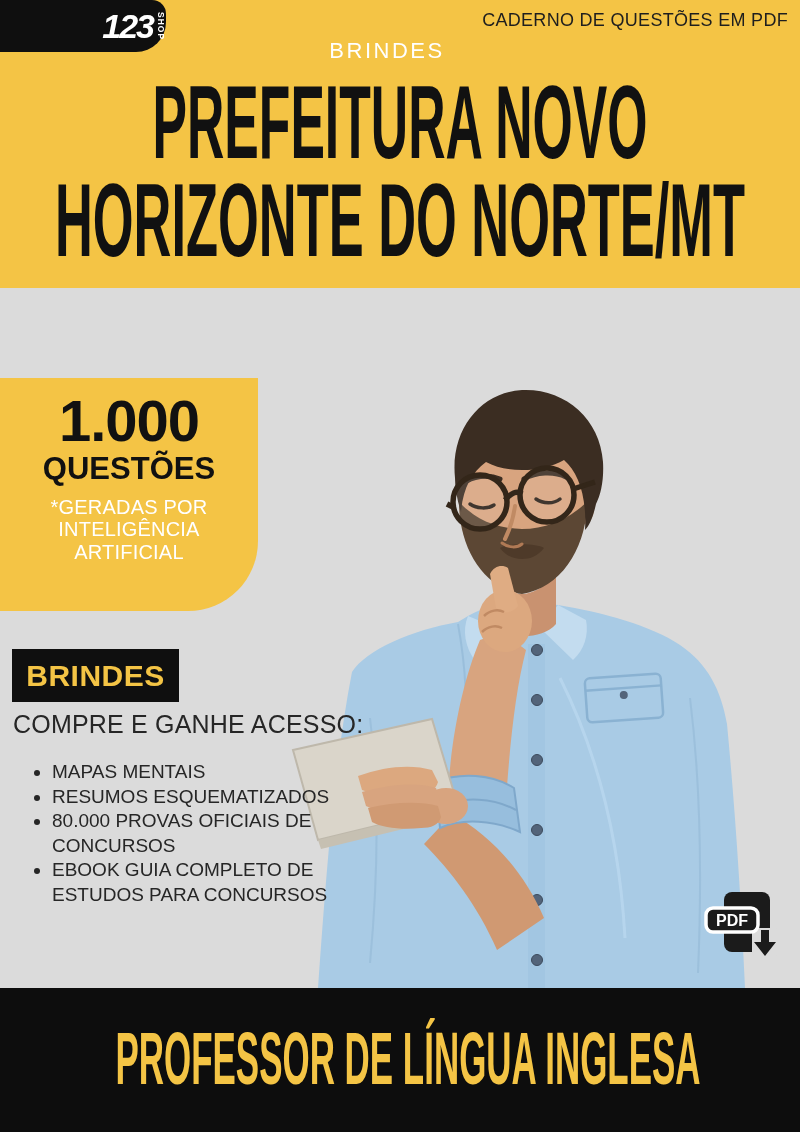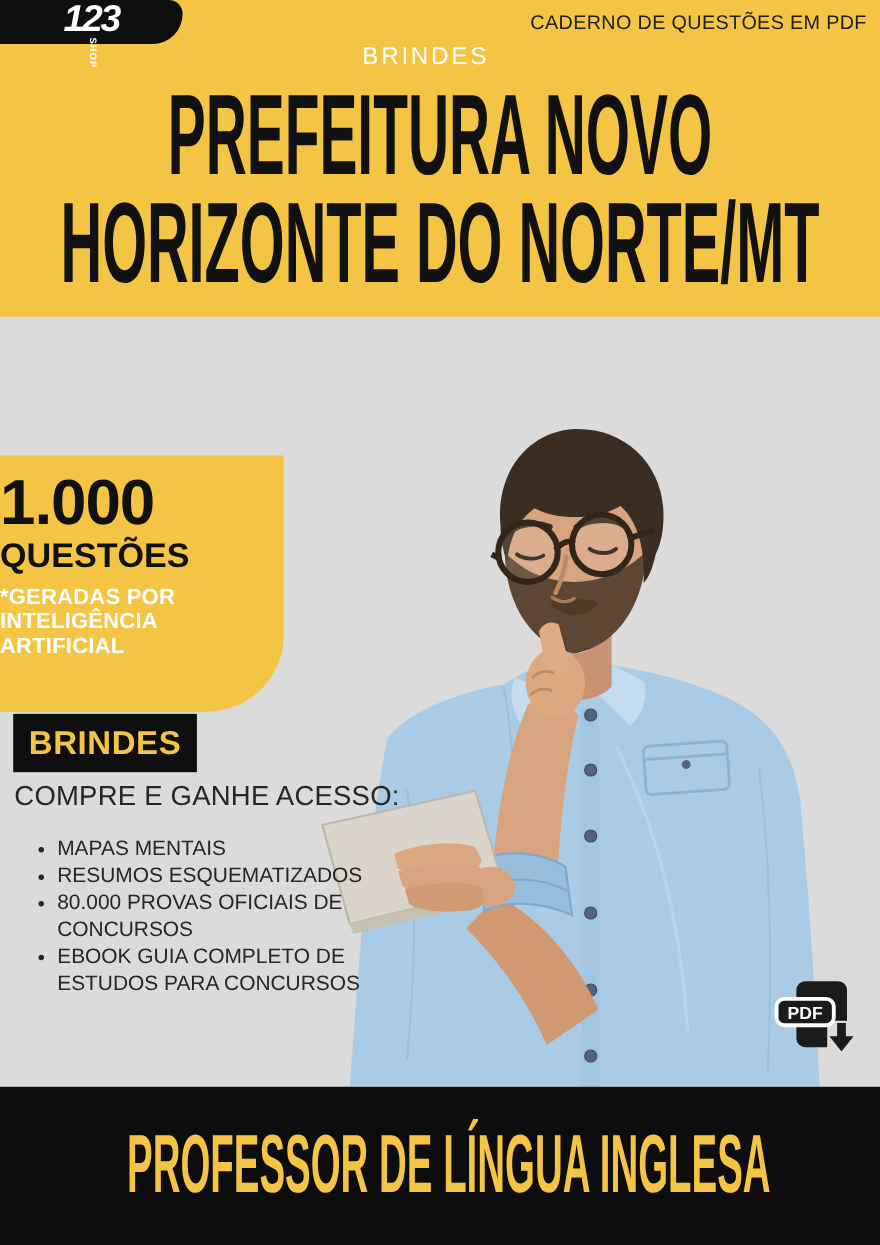--- a/index.html
+++ b/index.html
@@ -2,43 +2,43 @@
 <html><head>
 <meta charset="utf-8">
 <style>
   * { margin:0; padding:0; box-sizing:border-box; }
   html,body { width:800px; }
   body { font-family:"Liberation Sans", sans-serif; background:#fff; }
   .page { position:relative; width:800px; height:1132px; overflow:hidden; background:#DBDBDB; }
 
   
   .banner { position:absolute; top:0; left:0; width:800px; height:288px; background:#F4C445; }
-  .logo-badge { position:absolute; top:0; left:0; width:166px; height:40px; background:#0F0F0F;
-                border-radius:0 14px 30px 0; display:flex; align-items:center; justify-content:flex-start;flex-direction:column; }
+  .logo-badge { position:absolute; top:0; left:0; width:166px; height:52px; background:#0F0F0F;
+                border-radius:0 14px 30px 0; display:flex; align-items:center; justify-content:flex-end; }
   .logo-num { color:#fff; font-size:34px; font-weight:700; font-style:italic; letter-spacing:-2px; line-height:1; }
   .logo-shop { writing-mode:vertical-rl; color:#fff; font-size:8.5px; font-weight:700; letter-spacing:1px; margin-left:3px; }
   .top-right-label { position:absolute; top:10px; right:12px; font-size:18px; font-weight:400; color:#1E1E1E; letter-spacing:.3px; }
   .kicker { position:absolute; top:38px; left:0; width:100%; padding-right:26px; text-align:center;
             color:#FFFFFF; font-size:22px; font-weight:500; letter-spacing:2.5px; }
   .title-svg { position:absolute; top:58px; left:0; }
   svg text { font-family:"Liberation Sans", sans-serif; }
 
   
   .strip { position:absolute; top:288px; left:0; width:800px; height:90px; background:#0F0F0F; }
 
   
   .photo-area { position:absolute; top:378px; left:0; width:800px; height:610px; background:#DBDBDB; }
 
   
   .highlight-box { position:absolute; top:378px; left:0; width:258px; height:233px; background:#F4C445;
-                   border-radius:0 0 70px 0; padding-top:14px;margin-top:36px; }
+                   border-radius:0 0 70px 0; text-align:center; padding-top:14px; }
   .hb-number { font-size:58px; font-weight:700; color:#111; letter-spacing:-1px; line-height:1; }
   .hb-line { font-size:31px; font-weight:700; color:#111; line-height:1.03; margin-top:3px; }
   .hb-note { margin-top:11px; }
-  .hb-note div { color:#FFFFFF; font-size:20px; font-weight:700; line-height:1.12; letter-spacing:.2px; }
+  .hb-note div { color:#FFFFFF; font-size:20px; font-weight:400; line-height:1.12; letter-spacing:.2px; }
 
   
   .brindes-badge { position:absolute; top:649px; left:12px; width:167px; height:53px; background:#0F0F0F;
                    display:flex; align-items:center; justify-content:center; }
   .brindes-badge span { color:#F4C445; font-size:30px; font-weight:700; letter-spacing:.5px; }
   .compre-heading { position:absolute; top:710px; left:13px; font-size:25px; font-weight:500; color:#262626; letter-spacing:.2px; }
   .bullet-list { position:absolute; top:760px; left:30px; width:344px; }
   .bullet-list ul { margin:0; padding-left:22px; }
   .bullet-list li { font-size:19px; line-height:24.5px; color:#262626; font-weight:500; }
 

